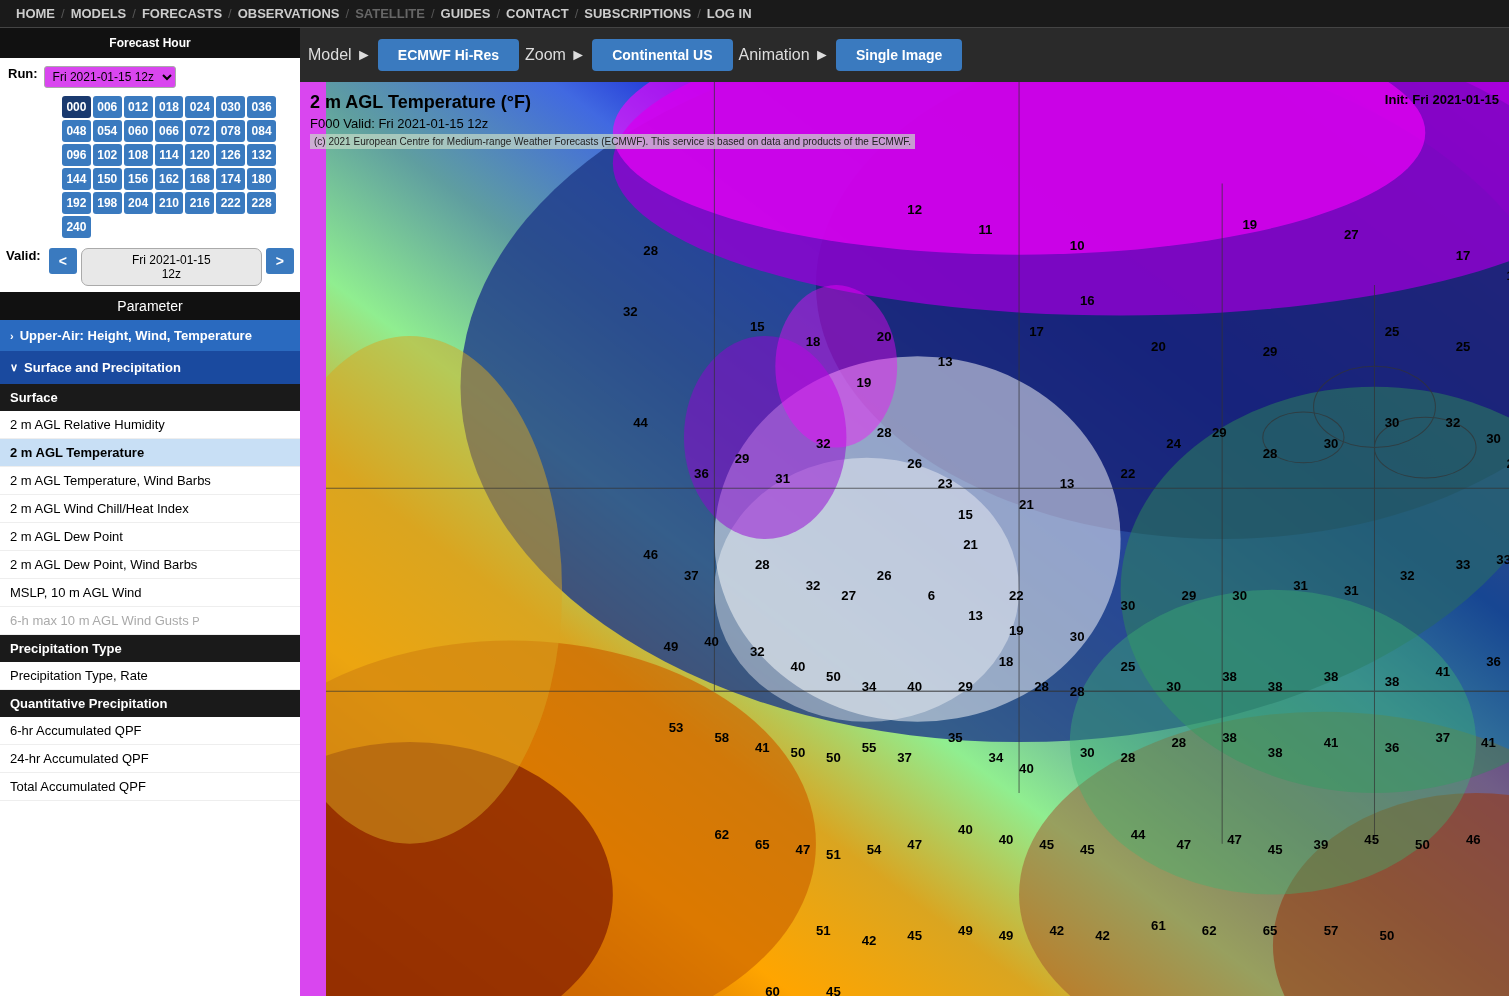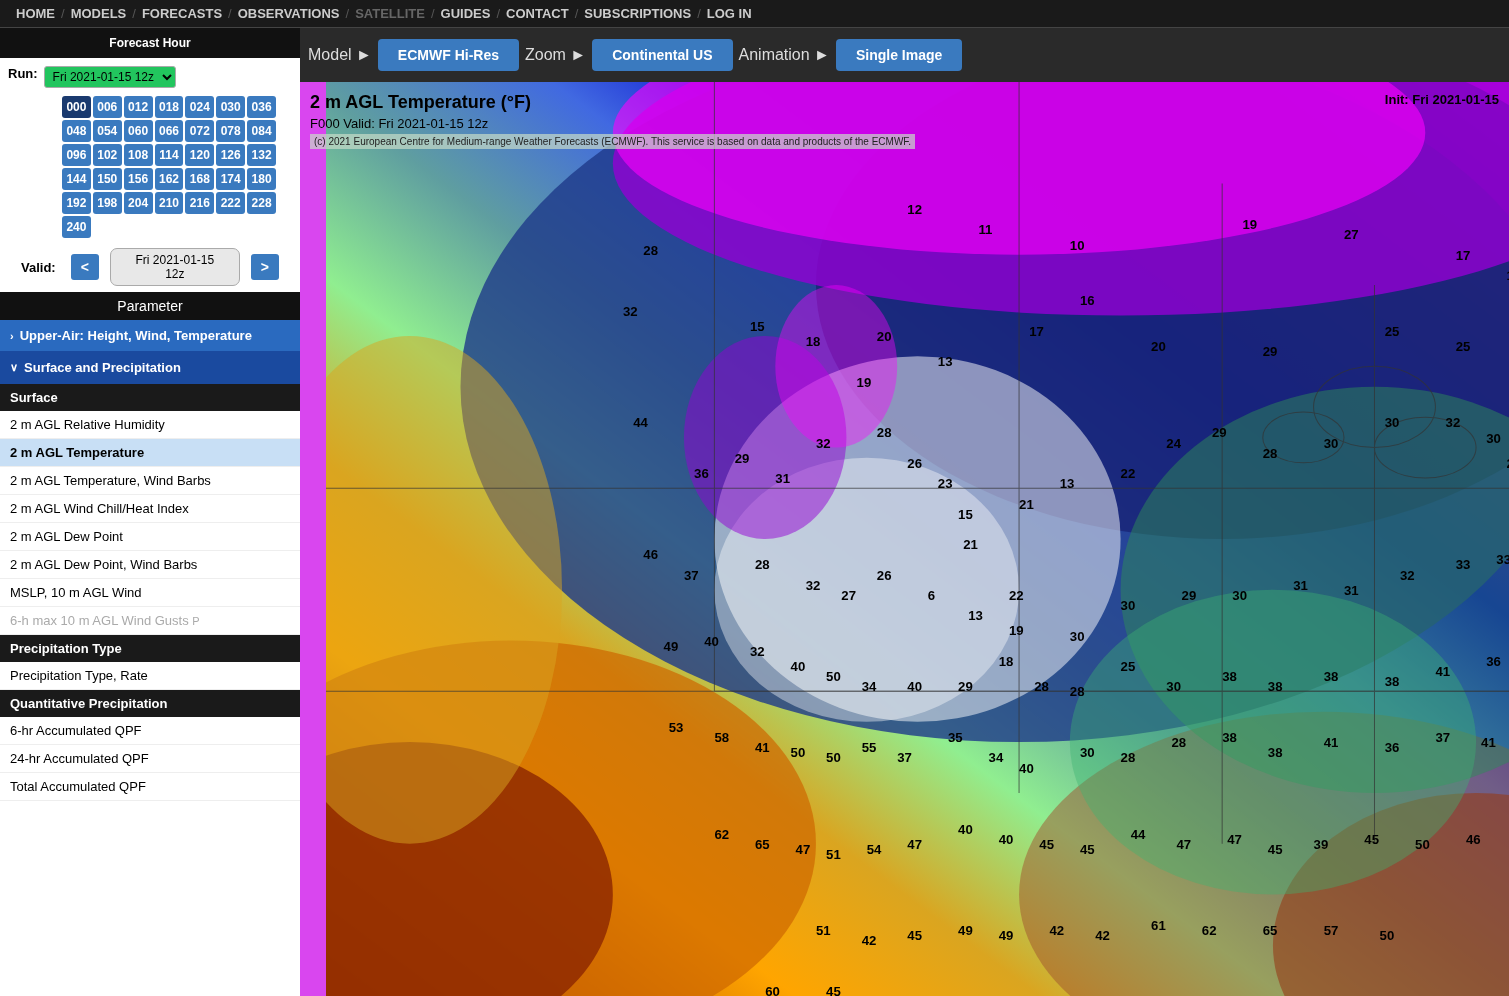--- a/index.html
+++ b/index.html
@@ -57,21 +57,21 @@
       display: flex;
       padding: 8px 8px 4px 8px;
       background: #fff;
       color: #000;
     }
     #run-row label { font-weight: bold; margin-right: 6px; font-size: 13px; }
     #run-row select {
       font-size: 12px;
       padding: 2px 4px;
       border: 1px solid #aaa;
-      background: #22c55e;
+      background: #d946ef;
       border-radius: 3px;
     }
 
     
     #fh-grid {
       display: grid;
       grid-template-columns: repeat(7, 1fr);
       gap: 2px;
       padding: 4px 24px;
       background: #fff;
@@ -86,25 +86,25 @@
       font-size: 12px;
       font-weight: bold;
       cursor: pointer;
       text-align: center;
     }
     .fh-btn.active { background: #1a3a6f; }
 
     
     #valid-row {
       display: flex;
-      align-items: center;
-      padding: 6px 21px;
+      align-items: flex-start;
+      padding: 6px 6px;
       background: #fff;
       color: #000;
-      gap: 11px;
+      gap: 4px;
     }
     #valid-row .valid-label { font-weight: bold; font-size: 13px; margin-right: 4px; }
     .nav-btn {
       background: #3a7abf;
       color: #fff;
       border: none;
       border-radius: 3px;
       padding: 5px 10px;
       font-size: 14px;
       font-weight: bold;

